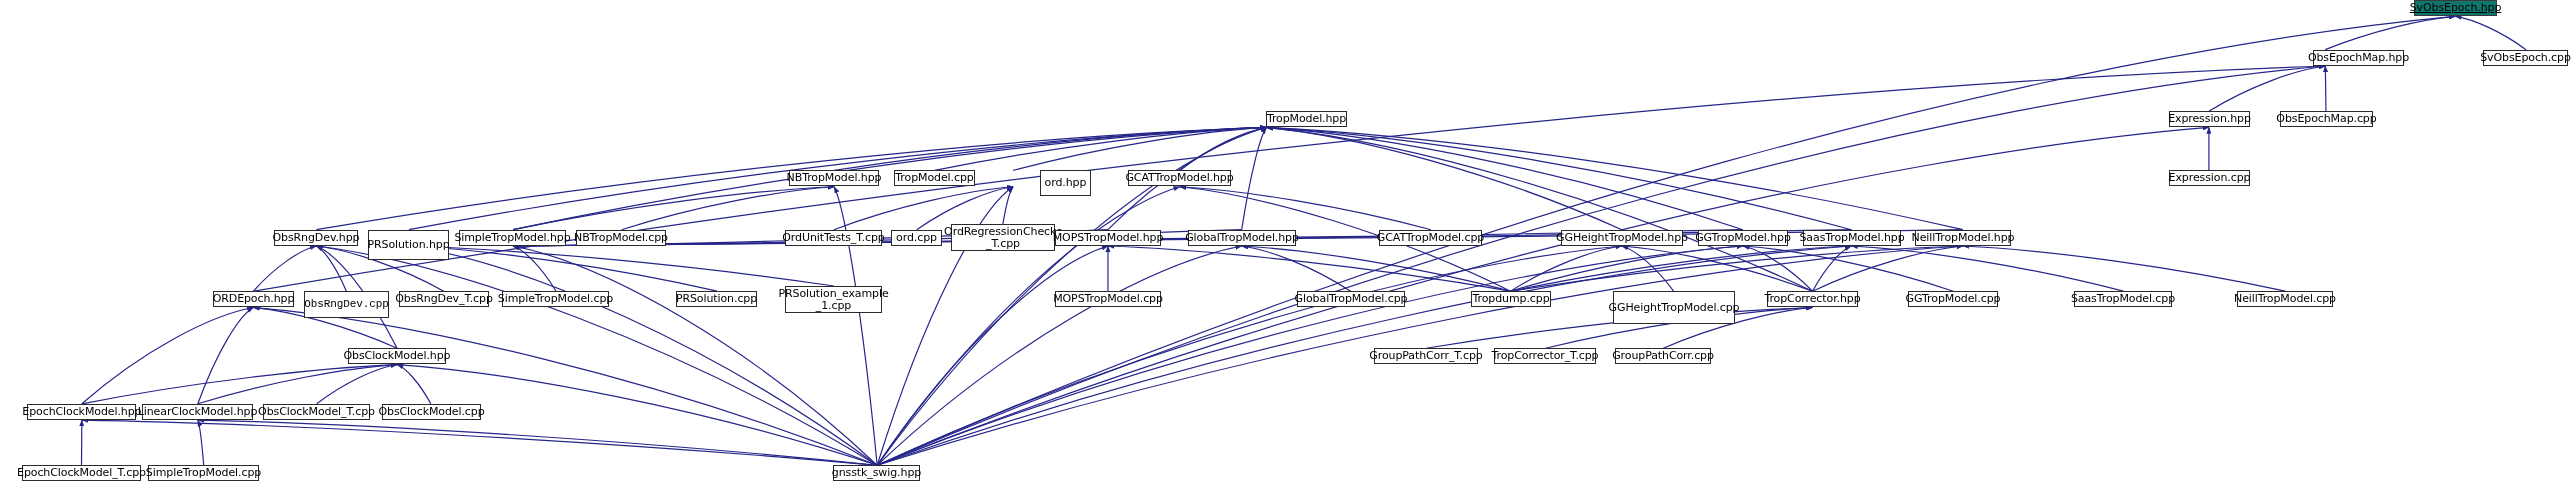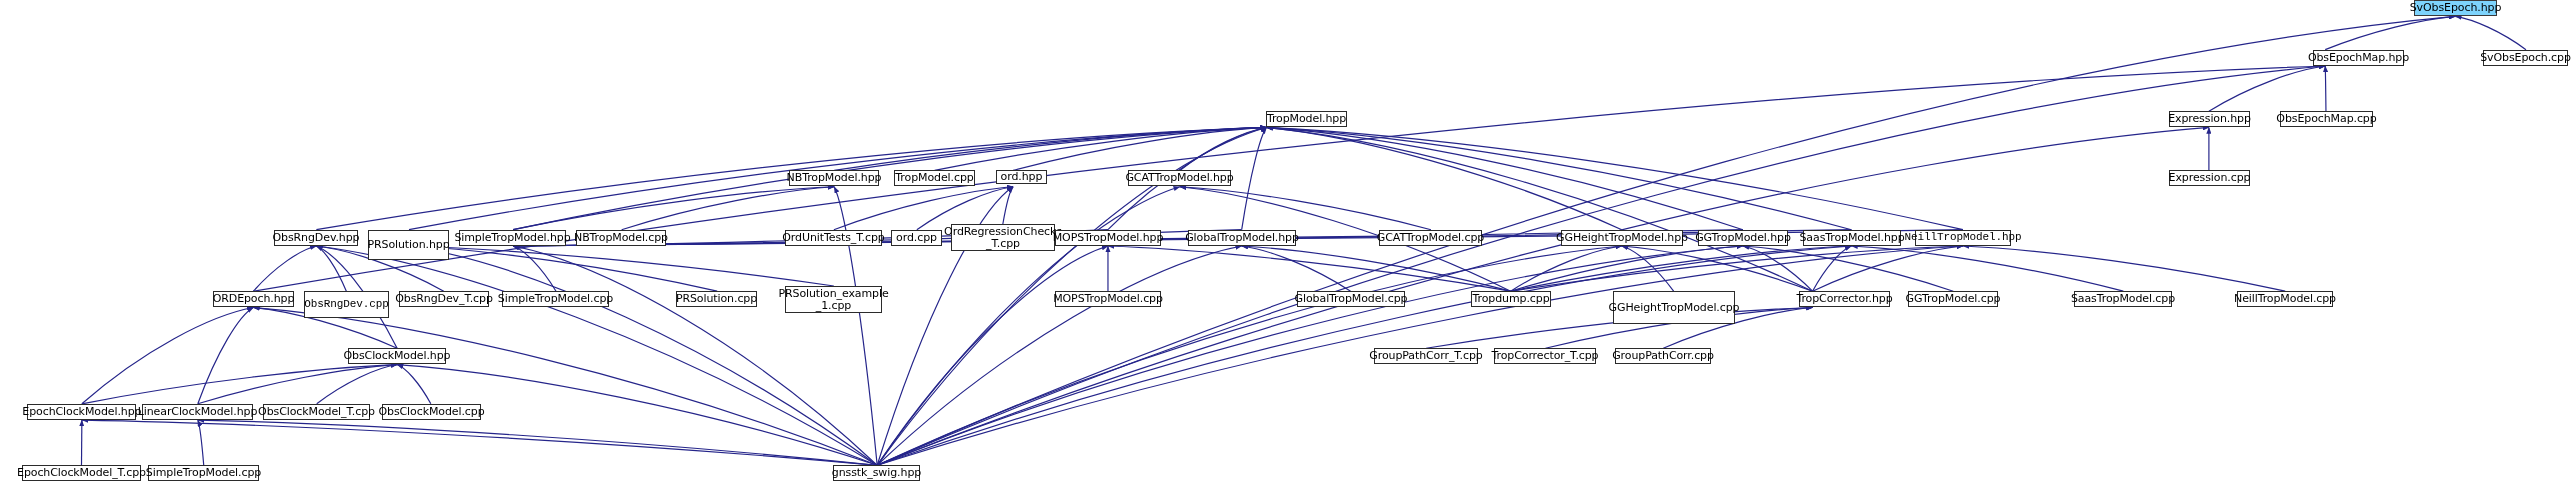--- a/index.html
+++ b/index.html
@@ -22,22 +22,23 @@
     align-items:center;
     justify-content:center;
     text-align:center;
     font-size:11px;
     line-height:1.05;
     white-space:pre-line;
     letter-spacing:-0.1px;
     padding:0 3px;
   }
   .node.root{
-    background:#7dd3fc;
+    background:#0f766e;
     border:0.7px solid #3a3a3a;
+    text-decoration:underline;
   }
   .node.tall{font-size:11px;}
 </style>
 </head>
 <body>
 
 <div id="canvas">
   <svg id="edges" viewBox="0 0 3477 664">
     <defs>
       <marker id="arw" markerWidth="9" markerHeight="7" refX="8.5" refY="3.5" orient="auto" markerUnits="userSpaceOnUse">
@@ -137,49 +138,49 @@
   <div id="nodes">
       <div class="node root" style="left: 2414px; top: 0px; width: 83px; height: 16.3px;">SvObsEpoch.hpp</div>
       <div class="node" style="left: 2280px; top: 50px; width: 91px; height: 16.3px; margin-left: 33px;">ObsEpochMap.hpp</div>
       <div class="node" style="left: 2483px; top: 50px; width: 85px; height: 16.3px;">SvObsEpoch.cpp</div>
       <div class="node" style="left: 2169px; top: 111px; width: 81px; height: 16.3px;">Expression.hpp</div>
       <div class="node" style="left: 2280px; top: 111px; width: 93px; height: 16.3px;">ObsEpochMap.cpp</div>
       <div class="node" style="left: 2169px; top: 170px; width: 81px; height: 16.3px;">Expression.cpp</div>
       <div class="node" style="left: 1226px; top: 111px; width: 81px; height: 16.3px; margin-left: 40px;">TropModel.hpp</div>
       <div class="node" style="left: 789px; top: 170px; width: 90px; height: 16.3px;">NBTropModel.hpp</div>
       <div class="node" style="left: 894px; top: 170px; width: 81px; height: 16.3px;">TropModel.cpp</div>
-      <div class="node" style="left: 996px; top: 170px; width: 51px; height: 14px;">ord.hpp</div>
+      <div class="node" style="left: 1040px; top: 170px; width: 51px; height: 26px;">ord.hpp</div>
       <div class="node" style="left: 1128px; top: 170px; width: 103px; height: 16.3px;">GCATTropModel.hpp</div>
       <div class="node" style="left: 274px; top: 230px; width: 84px; height: 16.3px;">ObsRngDev.hpp</div>
       <div class="node" style="left: 368px; top: 230px; width: 81px; height: 30px;">PRSolution.hpp</div>
       <div class="node" style="left: 459px; top: 230px; width: 107px; height: 16.3px;">SimpleTropModel.hpp</div>
       <div class="node" style="left: 576px; top: 230px; width: 90px; height: 16.3px;">NBTropModel.cpp</div>
       <div class="node" style="left: 785px; top: 230px; width: 97px; height: 16.3px;">OrdUnitTests_T.cpp</div>
       <div class="node" style="left: 891px; top: 230px; width: 51px; height: 16.3px;">ord.cpp</div>
       <div class="node tall" style="left: 951px; top: 224px; width: 104px; height: 27px;">OrdRegressionChecks
 _T.cpp</div>
       <div class="node" style="left: 1055px; top: 230px; width: 106px; height: 16.3px;">MOPSTropModel.hpp</div>
       <div class="node" style="left: 1188px; top: 230px; width: 108px; height: 16.3px;">GlobalTropModel.hpp</div>
       <div class="node" style="left: 1379px; top: 230px; width: 103px; height: 16.3px;">GCATTropModel.cpp</div>
       <div class="node" style="left: 1561px; top: 230px; width: 122px; height: 16.3px;">GGHeightTropModel.hpp</div>
       <div class="node" style="left: 1698px; top: 230px; width: 90px; height: 16.3px;">GGTropModel.hpp</div>
       <div class="node" style="left: 1803px; top: 230px; width: 98px; height: 16.3px; text-align: right;">SaasTropModel.hpp</div>
-      <div class="node" style="left: 1915px; top: 230px; width: 96px; height: 16.3px; font-family: Liberation Mono, monospace;">NeillTropModel.hpp</div>
+      <div class="node" style="left: 1915px; top: 230px; width: 96px; height: 16.3px;">NeillTropModel.hpp</div>
       <div class="node" style="left: 213px; top: 291px; width: 81px; height: 16.3px;">ORDEpoch.hpp</div>
       <div class="node" style="left: 304px; top: 291px; width: 85px; height: 27px; font-family: Liberation Mono, monospace;">ObsRngDev.cpp</div>
       <div class="node" style="left: 399px; top: 291px; width: 90px; height: 16.3px;">ObsRngDev_T.cpp</div>
       <div class="node" style="left: 502px; top: 291px; width: 107px; height: 16.3px;">SimpleTropModel.cpp</div>
       <div class="node" style="left: 676px; top: 291px; width: 81px; height: 16.3px;">PRSolution.cpp</div>
       <div class="node tall" style="left: 785px; top: 286px; width: 97px; height: 27px;">PRSolution_example
 _1.cpp</div>
       <div class="node" style="left: 1055px; top: 291px; width: 106px; height: 16.3px;">MOPSTropModel.cpp</div>
       <div class="node" style="left: 1297px; top: 291px; width: 108px; height: 16.3px;">GlobalTropModel.cpp</div>
       <div class="node" style="left: 1471px; top: 291px; width: 80px; height: 16.3px;">Tropdump.cpp</div>
       <div class="node" style="left: 1613px; top: 291px; width: 122px; height: 33px;">GGHeightTropModel.cpp</div>
-      <div class="node" style="left: 1767px; top: 291px; width: 91px; height: 16.3px; margin-left: 32px;">TropCorrector.hpp</div>
+      <div class="node" style="left: 1767px; top: 291px; width: 91px; height: 16.3px;">TropCorrector.hpp</div>
       <div class="node" style="left: 1908px; top: 291px; width: 90px; height: 16.3px;">GGTropModel.cpp</div>
       <div class="node" style="left: 2074px; top: 291px; width: 98px; height: 16.3px;">SaasTropModel.cpp</div>
       <div class="node" style="left: 2237px; top: 291px; width: 96px; height: 16.3px;">NeillTropModel.cpp</div>
       <div class="node" style="left: 348px; top: 348px; width: 98px; height: 16.3px;">ObsClockModel.hpp</div>
       <div class="node" style="left: 1374px; top: 348px; width: 104px; height: 16.3px;">GroupPathCorr_T.cpp</div>
       <div class="node" style="left: 1494px; top: 348px; width: 102px; height: 16.3px;">TropCorrector_T.cpp</div>
       <div class="node" style="left: 1615px; top: 348px; width: 96px; height: 16.3px;">GroupPathCorr.cpp</div>
       <div class="node" style="left: 27.4px; top: 404px; width: 109px; height: 16.3px;">EpochClockModel.hpp</div>
       <div class="node" style="left: 142px; top: 404px; width: 111px; height: 16.3px;">LinearClockModel.hpp</div>
       <div class="node" style="left: 263px; top: 404px; width: 107px; height: 16.3px;">ObsClockModel_T.cpp</div>

